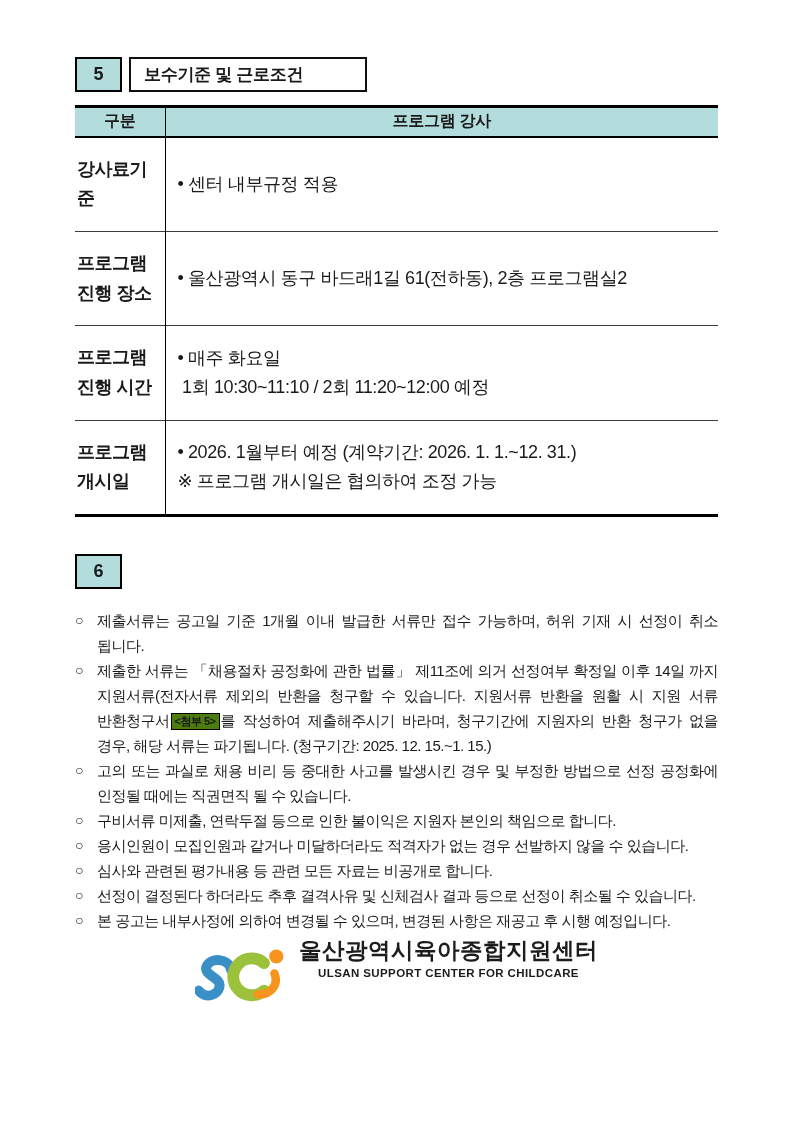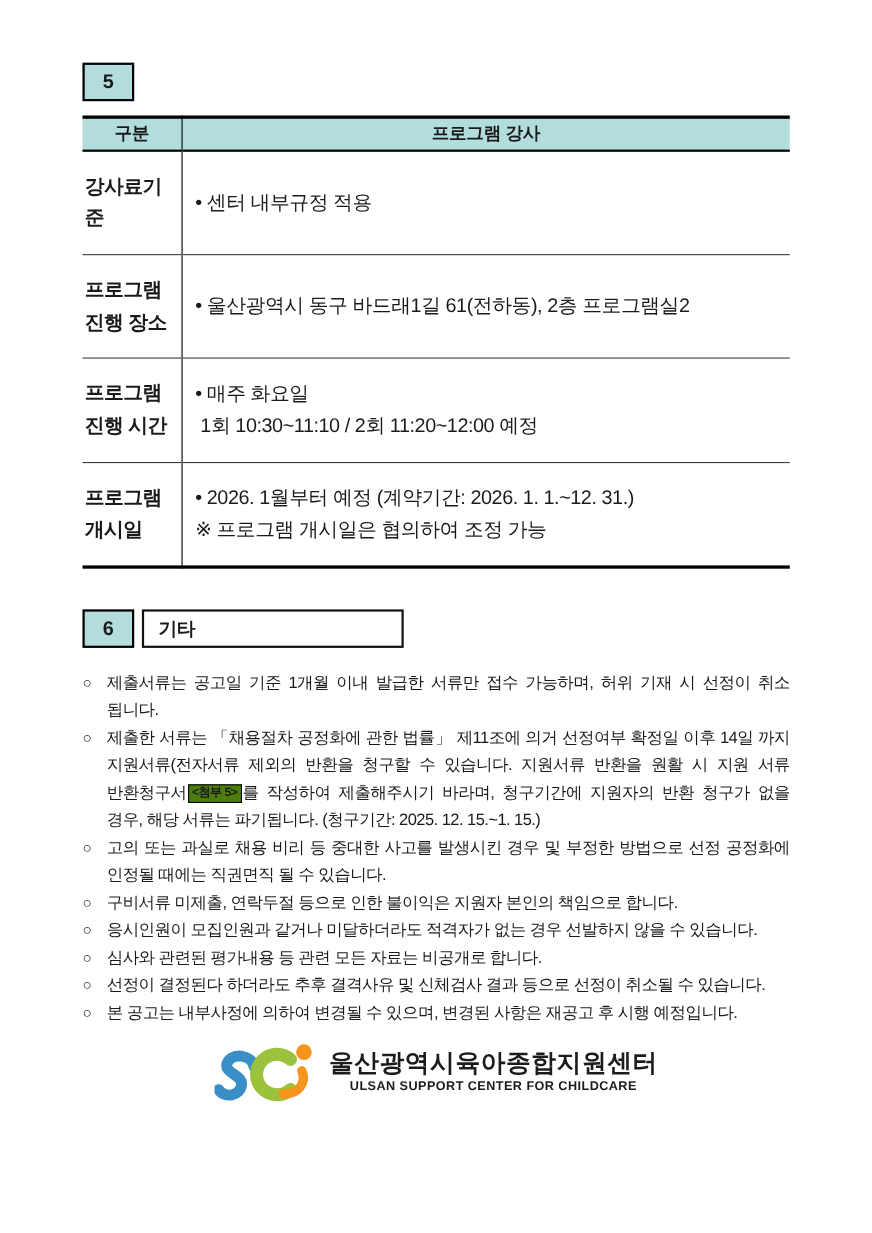--- a/index.html
+++ b/index.html
@@ -60,41 +60,42 @@
   }
   .attach-tag {
     display: inline-block; border: 1.5px solid #000; background: #4d7c0f;
     font-size: 11px; font-weight: 700; line-height: 15px;
     padding: 0 3px; margin: 0 1px; vertical-align: 1px; letter-spacing: -0.5px;
   }
 
   
   .footer-logo {
     position: absolute; left: 0; top: 938px; width: 793px;
-    display: flex; align-items: center; justify-content: center; 
+    display: flex; align-items: flex-start; justify-content: center; 
   }
   .logo-mark { width: 104px; height: 72px; flex: 0 0 auto; }
   .logo-textblock { text-align: center; }
   .logo-kr {
     font-size: 22.5px; font-weight: 700; color: #1c1c1c;
     letter-spacing: 0.5px; line-height: 1.15;
   }
   .logo-en {
     font-size: 11.5px; font-weight: 700; color: #1c1c1c;
     letter-spacing: 0.4px; margin-top: 3px;
   }
 </style>
 </head>
 <body>
 
 <div class="page">
   <div class="content">
 
     <div class="sec-header">
       <div class="sec-num">5</div>
+      <div class="sec-title-box">보수기준 및 근로조건</div>
     </div>
 
     <table class="info">
       <thead>
         <tr>
           <th class="c1">구분</th>
           <th>프로그램 강사</th>
         </tr>
       </thead>
       <tbody>
@@ -117,21 +118,20 @@
           <td class="lbl">프로그램
 개시일</td>
           <td class="cnt">• 2026. 1월부터 예정 (계약기간: 2026. 1. 1.~12. 31.)
 ※ 프로그램 개시일은 협의하여 조정 가능</td>
         </tr>
       </tbody>
     </table>
 
     <div class="sec-header sec6">
       <div class="sec-num">6</div>
-      <div class="sec-title-box">기타</div>
     </div>
 
     <div class="bullets">
 
       <div class="bullet">
         <span class="marker">○</span>
         <span class="btext">제출서류는 공고일 기준 1개월 이내 발급한 서류만 접수 가능하며, 허위 기재 시 선정이 취소 됩니다.</span>
       </div>
 
       <div class="bullet">

